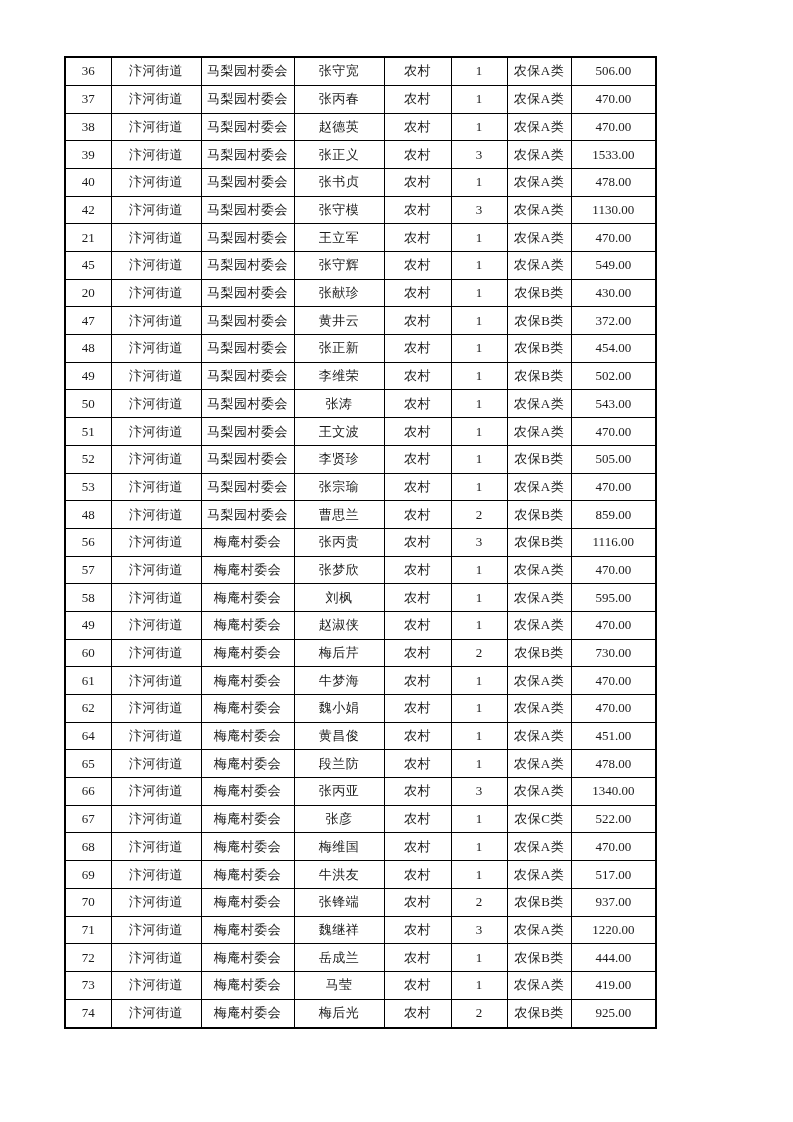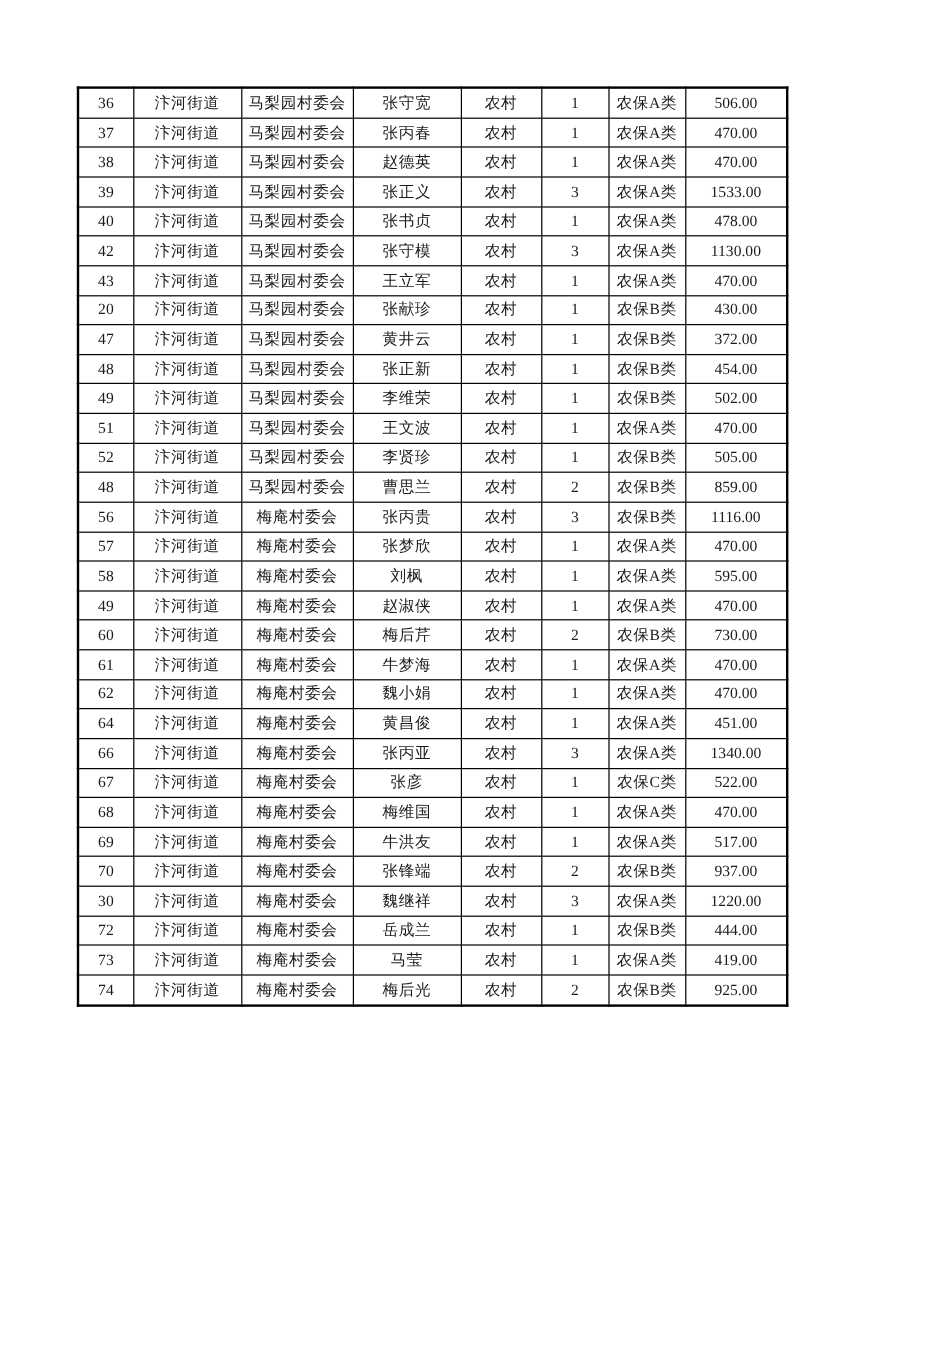--- a/index.html
+++ b/index.html
@@ -11,23 +11,23 @@
     position: relative;
     width: 793px;
     height: 1122px;
     background: #ffffff;
     overflow: hidden;
     font-family: "Liberation Serif", "DejaVu Serif", serif;
   }
   table.roster {
     position: absolute;
     left: 64px;
-    top: 72px;
+    top: 56px;
     width: 591px;
-    height: 767px;
+    height: 973px;
     border-collapse: collapse;
     table-layout: fixed;
     border: 2px solid #000000;
   }
   table.roster td {
     border: 1px solid #000000;
     padding: 0;
     text-align: center;
     vertical-align: middle;
     font-size: 13px;
@@ -111,30 +111,40 @@
           <td class="num">42</td>
           <td>汴河街道</td>
           <td>马梨园村委会</td>
           <td>张守模</td>
           <td>农村</td>
           <td class="num">3</td>
           <td>农保A类</td>
           <td class="num">1130.00</td>
         </tr>
         <tr>
-          <td class="num">43</td>
+          <td class="num">21</td>
           <td>汴河街道</td>
           <td>马梨园村委会</td>
           <td>王立军</td>
           <td>农村</td>
           <td class="num">1</td>
           <td>农保A类</td>
           <td class="num">470.00</td>
         </tr>
         <tr>
+          <td class="num">45</td>
+          <td>汴河街道</td>
+          <td>马梨园村委会</td>
+          <td>张守辉</td>
+          <td>农村</td>
+          <td class="num">1</td>
+          <td>农保A类</td>
+          <td class="num">549.00</td>
+        </tr>
+        <tr>
           <td class="num">20</td>
           <td>汴河街道</td>
           <td>马梨园村委会</td>
           <td>张献珍</td>
           <td>农村</td>
           <td class="num">1</td>
           <td>农保B类</td>
           <td class="num">430.00</td>
         </tr>
         <tr>
@@ -161,40 +171,60 @@
           <td class="num">49</td>
           <td>汴河街道</td>
           <td>马梨园村委会</td>
           <td>李维荣</td>
           <td>农村</td>
           <td class="num">1</td>
           <td>农保B类</td>
           <td class="num">502.00</td>
         </tr>
         <tr>
+          <td class="num">50</td>
+          <td>汴河街道</td>
+          <td>马梨园村委会</td>
+          <td>张涛</td>
+          <td>农村</td>
+          <td class="num">1</td>
+          <td>农保A类</td>
+          <td class="num">543.00</td>
+        </tr>
+        <tr>
           <td class="num">51</td>
           <td>汴河街道</td>
           <td>马梨园村委会</td>
           <td>王文波</td>
           <td>农村</td>
           <td class="num">1</td>
           <td>农保A类</td>
           <td class="num">470.00</td>
         </tr>
         <tr>
           <td class="num">52</td>
           <td>汴河街道</td>
           <td>马梨园村委会</td>
           <td>李贤珍</td>
           <td>农村</td>
           <td class="num">1</td>
           <td>农保B类</td>
           <td class="num">505.00</td>
         </tr>
         <tr>
+          <td class="num">53</td>
+          <td>汴河街道</td>
+          <td>马梨园村委会</td>
+          <td>张宗瑜</td>
+          <td>农村</td>
+          <td class="num">1</td>
+          <td>农保A类</td>
+          <td class="num">470.00</td>
+        </tr>
+        <tr>
           <td class="num">48</td>
           <td>汴河街道</td>
           <td>马梨园村委会</td>
           <td>曹思兰</td>
           <td>农村</td>
           <td class="num">2</td>
           <td>农保B类</td>
           <td class="num">859.00</td>
         </tr>
         <tr>
@@ -269,20 +299,30 @@
         </tr>
         <tr>
           <td class="num">64</td>
           <td>汴河街道</td>
           <td>梅庵村委会</td>
           <td>黄昌俊</td>
           <td>农村</td>
           <td class="num">1</td>
           <td>农保A类</td>
           <td class="num">451.00</td>
+        </tr>
+        <tr>
+          <td class="num">65</td>
+          <td>汴河街道</td>
+          <td>梅庵村委会</td>
+          <td>段兰防</td>
+          <td>农村</td>
+          <td class="num">1</td>
+          <td>农保A类</td>
+          <td class="num">478.00</td>
         </tr>
         <tr>
           <td class="num">66</td>
           <td>汴河街道</td>
           <td>梅庵村委会</td>
           <td>张丙亚</td>
           <td>农村</td>
           <td class="num">3</td>
           <td>农保A类</td>
           <td class="num">1340.00</td>
@@ -321,21 +361,21 @@
           <td class="num">70</td>
           <td>汴河街道</td>
           <td>梅庵村委会</td>
           <td>张锋端</td>
           <td>农村</td>
           <td class="num">2</td>
           <td>农保B类</td>
           <td class="num">937.00</td>
         </tr>
         <tr>
-          <td class="num">30</td>
+          <td class="num">71</td>
           <td>汴河街道</td>
           <td>梅庵村委会</td>
           <td>魏继祥</td>
           <td>农村</td>
           <td class="num">3</td>
           <td>农保A类</td>
           <td class="num">1220.00</td>
         </tr>
         <tr>
           <td class="num">72</td>

